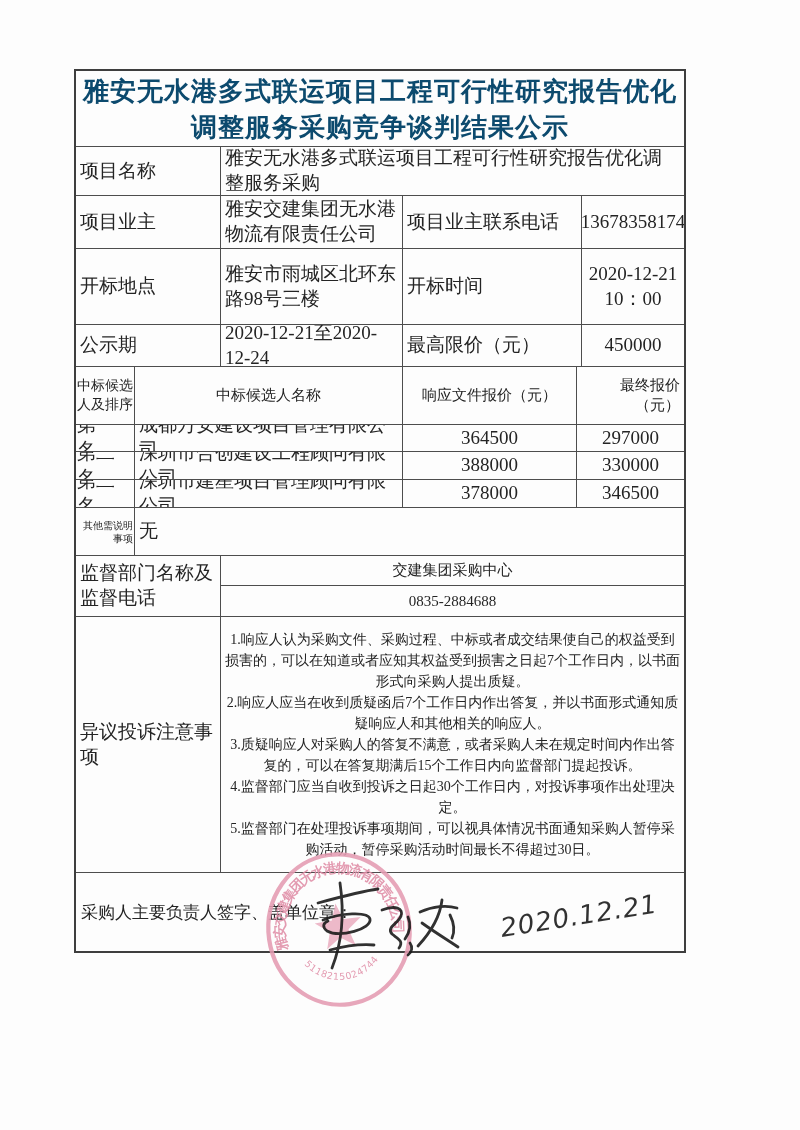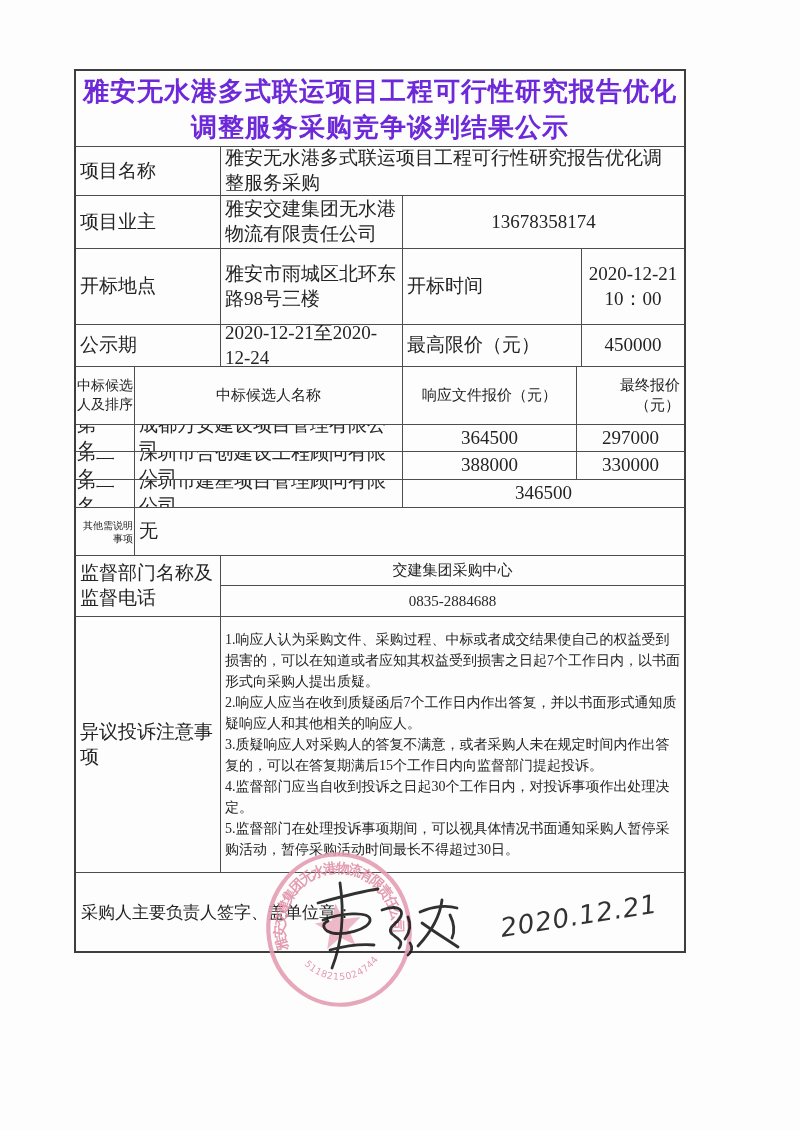--- a/index.html
+++ b/index.html
@@ -31,30 +31,30 @@
   .r-chead{height:58px;}
   .r-cand1{height:27px;}
   .r-cand2{height:28px;}
   .r-other{height:48px;}
   .r-superv{height:61px;}
   .r-objection{height:256px;}
   .r-sign{height:78px;}
   .title-cell{flex:1;display:flex;flex-direction:column;justify-content:center;
               align-items:center;text-align:center;
               font-family:"Liberation Sans","DejaVu Sans",sans-serif;
-              font-weight:bold;font-size:26px;line-height:36px;letter-spacing:1px;color:#6d28d9;}
+              font-weight:bold;font-size:26px;line-height:36px;letter-spacing:1px;color:#0c4a6e;}
   .chead{font-size:15px;}
   .chead.w59{font-size:14px;}
   .sub-col{display:flex;flex-direction:column;flex:1;}
   .sub-row{box-sizing:border-box;display:flex;align-items:center;justify-content:center;
            text-align:center;font-size:15px;}
   .sub-row.first{height:30px;border-bottom:1px solid #4d4d4d;}
   .sub-row.second{height:30px;}
   .objection-content{font-size:14px;line-height:1.5;padding:2px 4px;}
-  .objection-content div{width:100%;}
+  .objection-content div{width:100%;text-align:center;}
   .sign-cell{flex:1;display:flex;align-items:center;padding-left:5px;font-size:17px;}
   .seal-svg{position:absolute;left:252px;top:843px;width:174px;height:174px;opacity:.88;}
   .sig-svg{position:absolute;left:300px;top:855px;width:360px;height:120px;}
 </style>
 </head>
 <body>
 
 <div class="page">
 
   <div class="doc-table">
@@ -67,20 +67,21 @@
     </div>
 
     <div class="trow r-pname">
       <div class="cell left w145">项目名称</div>
       <div class="cell left grow last">雅安无水港多式联运项目工程可行性研究报告优化调整服务采购</div>
     </div>
 
     <div class="trow r-owner">
       <div class="cell left w145">项目业主</div>
       <div class="cell left w182">雅安交建集团无水港物流有限责任公司</div>
+      <div class="cell left w179">项目业主联系电话</div>
       <div class="cell center grow last">13678358174</div>
     </div>
 
     <div class="trow r-place">
       <div class="cell left w145">开标地点</div>
       <div class="cell left w182">雅安市雨城区北环东路98号三楼</div>
       <div class="cell left w179">开标时间</div>
       <div class="cell center grow last">
         <div>2020-12-21</div>
         <div>10：00</div>
@@ -111,20 +112,21 @@
     <div class="trow r-cand2">
       <div class="cell left w59">第二名</div>
       <div class="cell left w268">深圳市合创建设工程顾问有限公司</div>
       <div class="cell center w174">388000</div>
       <div class="cell center grow last">330000</div>
     </div>
 
     <div class="trow r-cand2">
       <div class="cell left w59">第二名</div>
       <div class="cell left w268">深圳市建星项目管理顾问有限公司</div>
+      <div class="cell center w174">378000</div>
       <div class="cell center grow last">346500</div>
     </div>
 
     <div class="trow r-other">
       <div class="cell center w59" style="font-size:10px;">其他需说明事项</div>
       <div class="cell left grow last">无</div>
     </div>
 
     <div class="trow r-superv">
       <div class="cell left w145">监督部门名称及监督电话</div>

